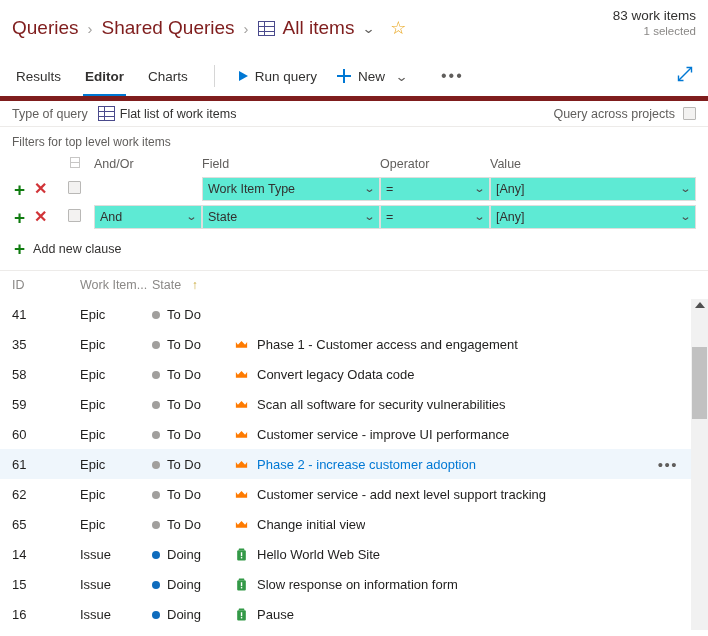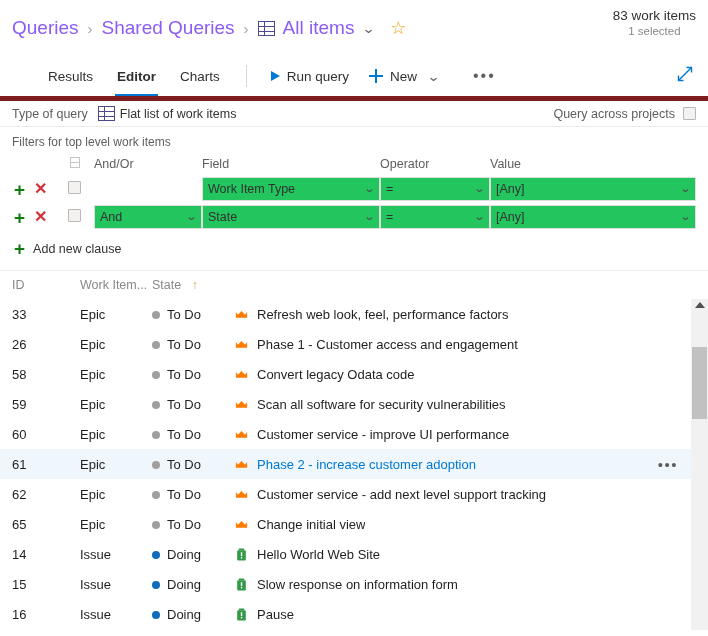--- a/index.html
+++ b/index.html
@@ -16,21 +16,21 @@
   .header {
     position: relative;
     height: 56px;
     padding: 0 12px;
     display: flex;
     align-items: center;
   }
   .crumbs { display: flex; align-items: center; gap: 0; }
   .crumb {
     font-size: 19px;
-    color: #8b5cf6;
+    color: #7f1d1d;
     white-space: nowrap;
     cursor: pointer;
   }
   .crumb-sep {
     color: #a19f9d;
     font-size: 15px;
     padding: 0 9px;
     user-select: none;
   }
   .grid-icon {
@@ -68,41 +68,41 @@
     color: #e8a317;
     line-height: 1;
     cursor: pointer;
   }
   .count-box {
     position: absolute;
     right: 12px; top: 8px;
     text-align: right;
   }
   .count-main { font-size: 13.5px; color: #323130; }
-  .count-sub { font-size: 11.5px; color: #8a8886; margin-top: 2px; text-align: center; }
+  .count-sub { font-size: 11.5px; color: #8a8886; margin-top: 2px; }
 
   
   .toolbar {
     position: relative;
     height: 40px;
     display: flex;
     align-items: center;
     padding: 0 12px;
   }
   .tabs { display: flex; align-items: center; gap: 0; height: 100%; }
   .tab {
     font-size: 13.5px;
     color: #323130;
     padding: 0 12px;
     height: 100%;
     display: flex; align-items: center;
     position: relative;
     cursor: pointer;
   }
-  .tab:first-child { padding-left: 4px; margin-left: 32px; }
+  .tab:first-child { padding-left: 4px; }
   .tab.active { font-weight: bold; }
   .tab.active::after {
     content: "";
     position: absolute;
     left: 10px; right: 10px; bottom: 0;
     height: 2.5px; background: #0078d4;
   }
   .divider-v {
     width: 1px; height: 22px;
     background: #d6d6d6;
@@ -224,21 +224,21 @@
     content: ""; position: absolute; left: 2px; right: 0;
     height: 4px; border: 1px solid #9b9997;
   }
   .sel-icon::before { top: 0; }
   .sel-icon::after { bottom: 0; }
 
   .sel-wrap { position: relative; }
   .sel {
     width: 100%; height: 24px;
     border: 1px solid #dededc;
-    background: #22c55e;
+    background: #5eead4;
     font-size: 12.5px;
     font-family: "Liberation Sans", sans-serif;
     color: #323130;
     padding: 0 20px 16px 5px;
     line-height: 22px;
     cursor: pointer;
     overflow: hidden;
     white-space: nowrap;
     text-overflow: ellipsis;
   }
@@ -500,34 +500,26 @@
     <div class="c-id">ID</div>
     <div class="c-type">Work Item...</div>
     <div class="c-state">
       <span>State</span>
       <span class="sort-arrow">↑</span>
     </div>
   </div>
 
   <div id="rows-host">
       <div class="grow">
-        <div class="c-id">33</div>
-        <div class="c-type">Epic</div>
-        <div class="c-state"><span class="dot" style="background:#a19f9d"></span><span>To Do</span></div>
-        <div class="c-title title-cell">
-          <span class="wi-icon">
-            <svg class="crown" width="15" height="15" viewBox="0 0 16 16">
-              <path d="M2 5.2 L4.2 8.2 L8 4.2 L11.8 8.2 L14 5.2 L14 11.4 L2 11.4 Z" fill="#ff7b00"></path>
-            </svg>
-          </span>
-          <span class="title-text">Refresh web look, feel, performance factors</span>
-        </div>
-      </div>
-      <div class="grow">
-        <div class="c-id">26</div>
+        <div class="c-id">41</div>
+        <div class="c-type">Epic</div>
+        <div class="c-state"><span class="dot" style="background:#a19f9d"></span><span>To Do</span></div>
+      </div>
+      <div class="grow">
+        <div class="c-id">35</div>
         <div class="c-type">Epic</div>
         <div class="c-state"><span class="dot" style="background:#a19f9d"></span><span>To Do</span></div>
         <div class="c-title title-cell">
           <span class="wi-icon">
             <svg class="crown" width="15" height="15" viewBox="0 0 16 16">
               <path d="M2 5.2 L4.2 8.2 L8 4.2 L11.8 8.2 L14 5.2 L14 11.4 L2 11.4 Z" fill="#ff7b00"></path>
             </svg>
           </span>
           <span class="title-text">Phase 1 - Customer access and engagement</span>
         </div>

